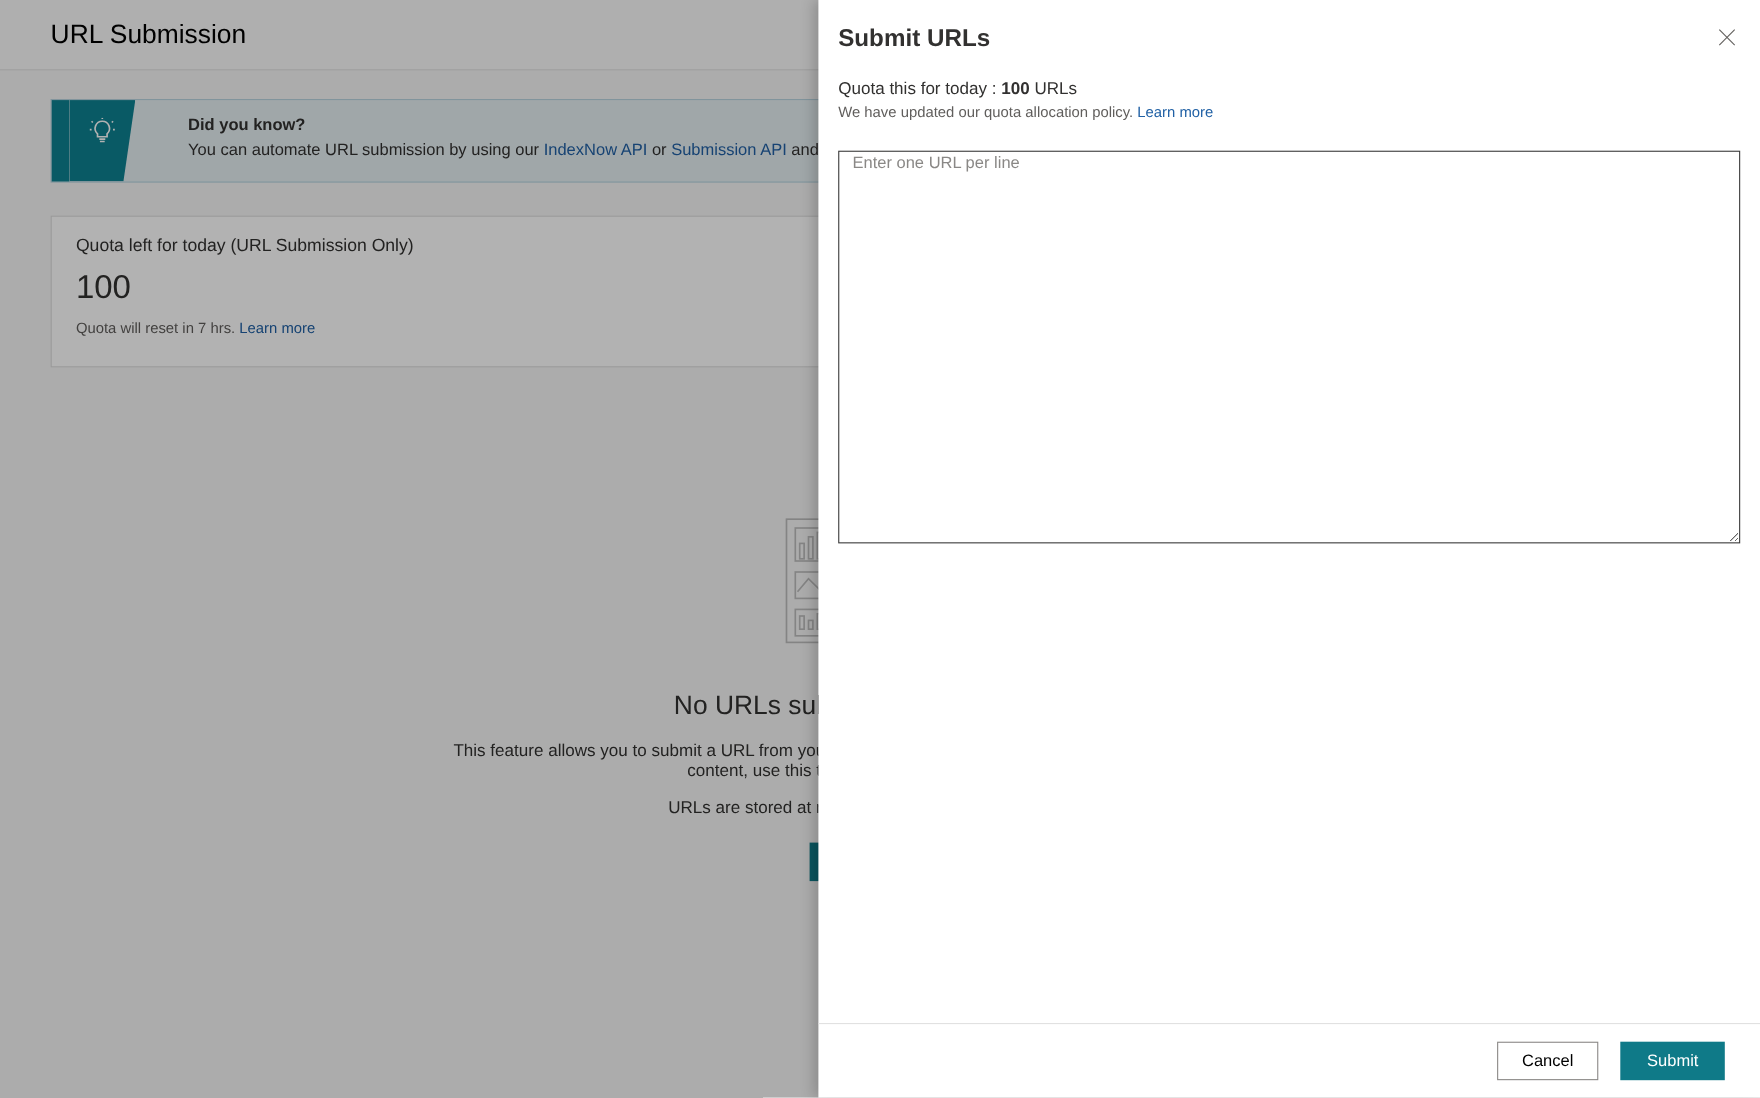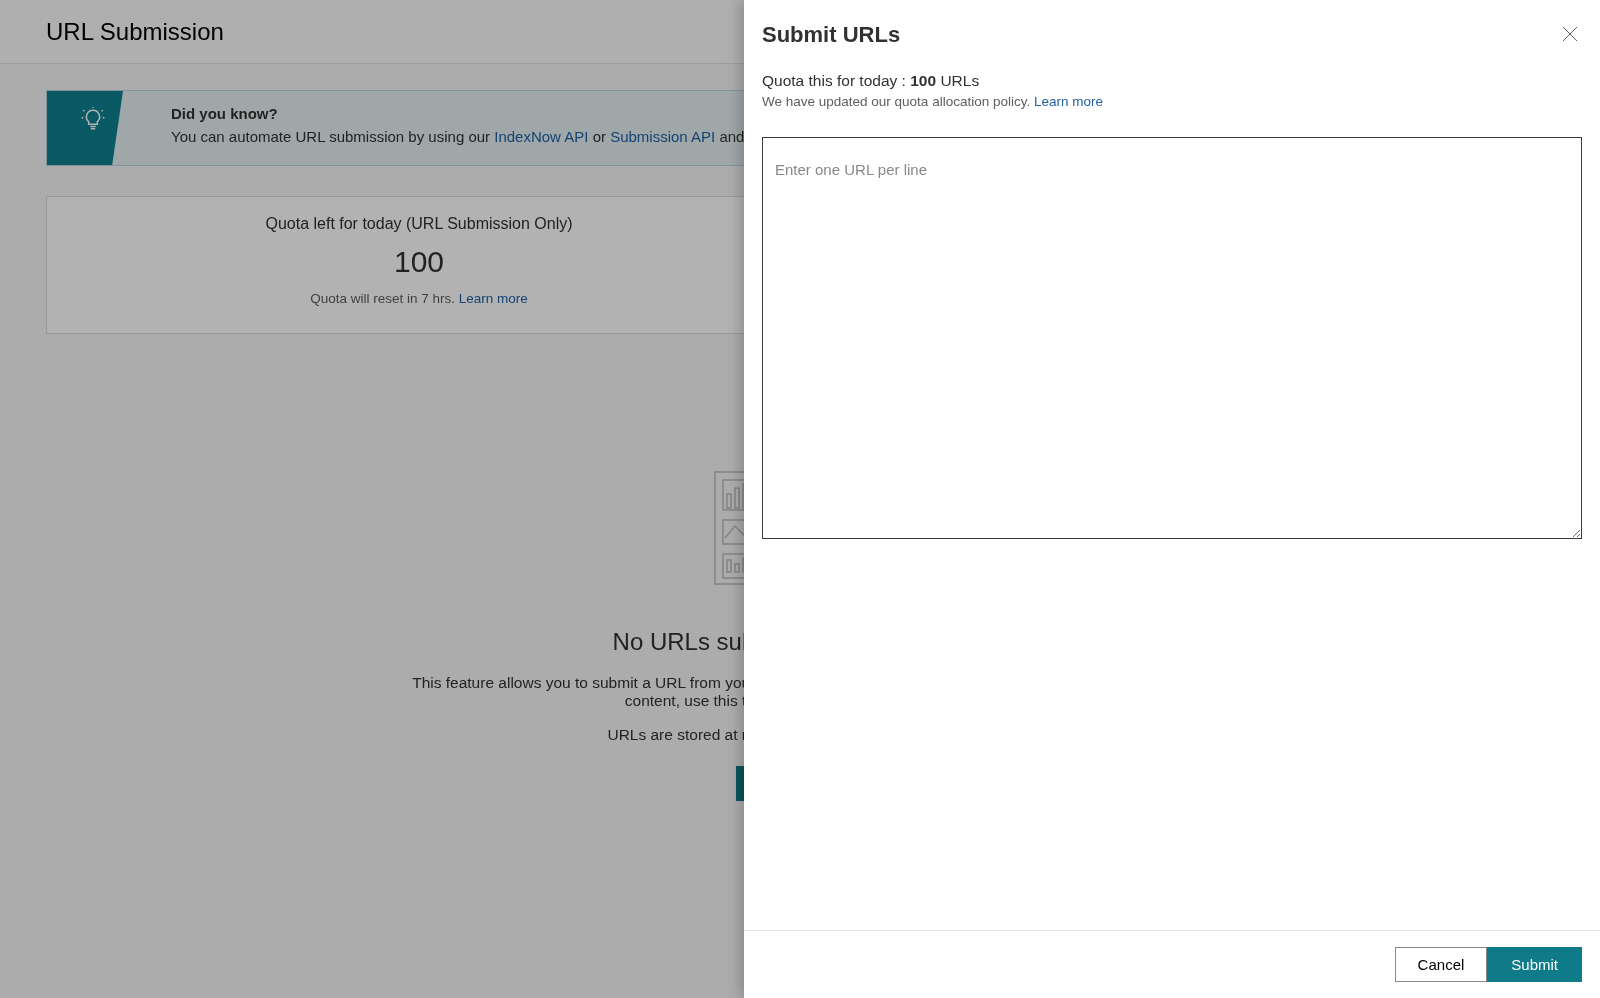--- a/index.html
+++ b/index.html
@@ -39,21 +39,21 @@
       clip-path: polygon(0 0, 100% 0, 82% 100%, 0 100%);
     }
     .bulb { font-size:22px; }
     .tip-body { padding:14px 18px 14px 48px; }
     .tip-body h4 { font-size:15px; font-weight:600; margin-bottom:6px; }
     .tip-body p { font-size:15px; color:#323130; }
     .link { color:#2161a5; cursor:pointer; }
     .cards { display:flex; gap:16px; }
     .card {
       flex:1; background:#fff; border:1px solid #dcdcdc;
-      padding:18px 22px 22px; min-height:138px;text-align:center;
+      padding:18px 22px 22px; min-height:138px;
     }
     .card-label { font-size:16px; font-weight:400; margin-bottom:12px; color:#323130; }
     .big { font-size:30px; font-weight:400; margin-bottom:12px; }
     .sub { font-size:13.5px; color:#605e5c; }
     .sub .link { font-size:13.5px; }
     .empty {
       position:absolute; left:0; right:0; top:460px;
       display:flex; flex-direction:column; align-items:center;
       text-align:center;
     }
@@ -77,28 +77,28 @@
     }
     .panel-inner { padding:22px 18px 0 18px; flex:1; overflow:auto;}
     .panel-head { display:flex; justify-content:space-between; align-items:flex-start; margin-bottom:24px;}
     .panel-title { font-size:22px; font-weight:600; }
     .close { cursor:pointer; padding:4px; color:#605e5c; width:24px; height:24px;}
     .quota-line { font-size:15.5px; margin-bottom:4px;}
     .quota-line b { font-weight:700; }
     .policy { font-size:13.5px; color:#605e5c; margin-bottom:28px;}
     .policy .link { font-size:13.5px;}
     textarea.url-box {
-      width:100%; height:402px; resize:vertical;
+      width:100%; height:357px; resize:vertical;
       border:1px solid #3a3a3a; outline:none;
-      padding:23px 12px; font-family:inherit; font-size:15px;
+      padding:2px 12px; font-family:inherit; font-size:15px;
     }
     textarea.url-box::placeholder { color:#8a8886; }
     .panel-footer {
       border-top:1px solid #e1e1e1;
-      padding:16px 18px; display:flex; justify-content:flex-end; gap:0;
+      padding:16px 32px; display:flex; justify-content:flex-end; gap:20px;
     }
     .btn-secondary {
       background:#fff; border:1px solid #8a8886;
       padding:8px 22px; font-size:15px; cursor:pointer;
       font-family:inherit;
     }
     .btn-submit {
       background:#0f7a88; color:#fff; border:none;
       padding:8px 24px; font-size:15px; cursor:pointer;
       font-family:inherit;

